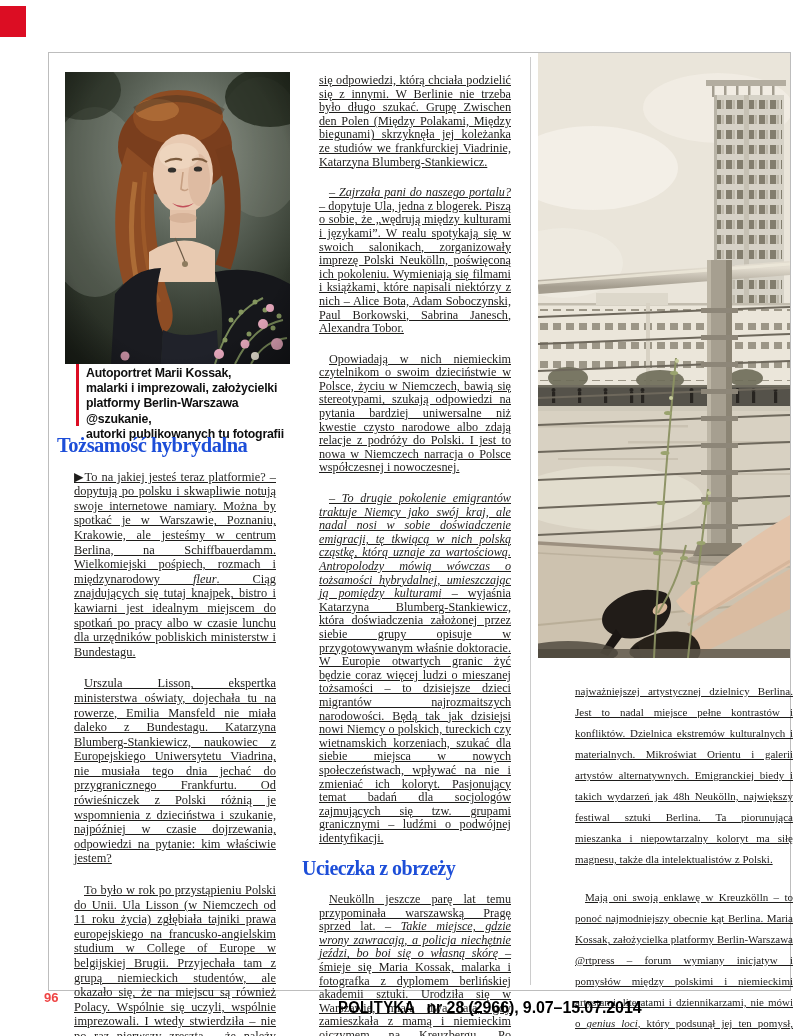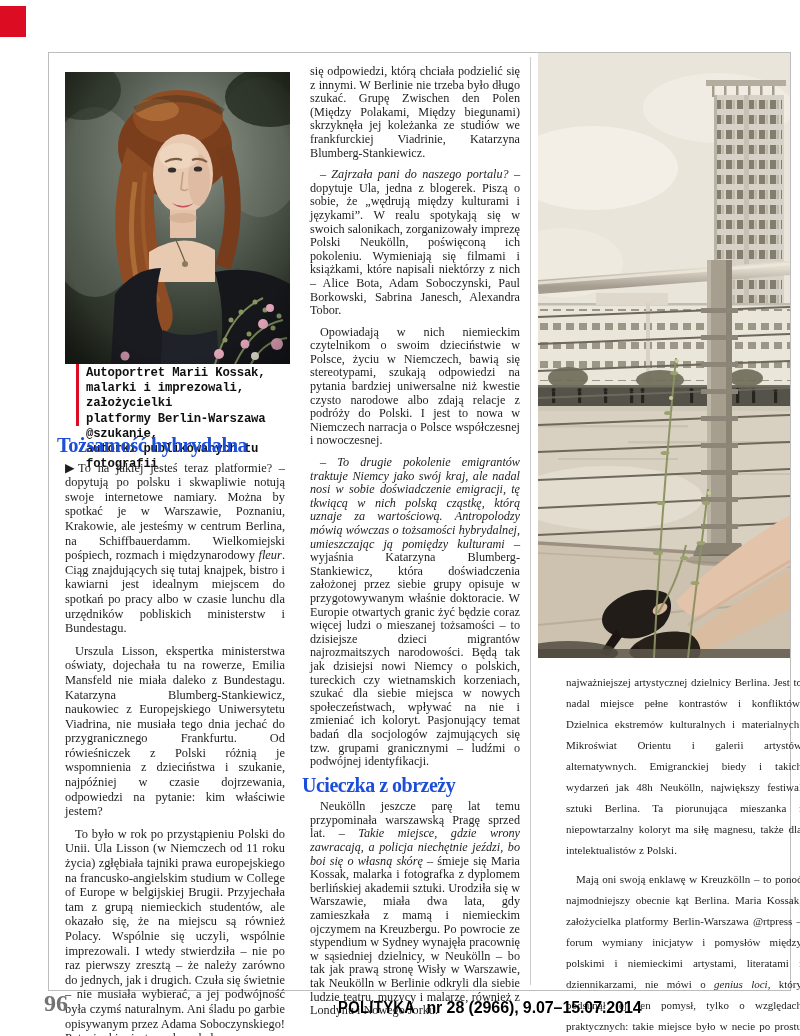--- a/index.html
+++ b/index.html
@@ -2,36 +2,36 @@
 <html style="--accent-red: #dc0d23; --frame-border: #bdbdbd; --column-rule: #cccccc; --body-text: #1e1d1b;"><head>
 <meta charset="utf-8">
 <style>
   html,body{margin:0;padding:0;background:#fff;}
   .page{position:relative;width:800px;height:1036px;background:#fff;overflow:hidden;
         font-family:"Liberation Serif",serif;color:#1e1d1b;}
   .red-tab{position:absolute;left:0;top:6px;width:26px;height:31px;background:var(--accent-red,#dc0d23);}
   .frame{position:absolute;left:48px;top:52px;width:741px;height:937px;border:1px solid var(--frame-border,#bdbdbd);}
   .portrait{position:absolute;left:65px;top:72px;width:225px;height:292px;overflow:hidden;}
   .caption-bar{position:absolute;left:76px;top:364px;width:3px;height:62px;background:var(--accent-red,#dc0d23);}
-  .caption{position:absolute;left:86px;top:366px;width:212px;font-family:Liberation Mono, monospace;
+  .caption{position:absolute;left:86px;top:366px;width:212px;font-family:Liberation Sans, sans-serif;
            font-weight:700;font-size:12.3px;line-height:15.2px;letter-spacing:-0.2px;color:#0f0f0f;}
   .col{position:absolute;}
   .col-left{left:57px;top:438px;width:236px;font-size:12.4px;line-height:14.6px;}
   .col-mid{left:302px;top:57px;width:226px;font-size:12.2px;line-height:13.6px;}
   .col-right{left:558px;top:664px;width:252px;font-size:11px;line-height:21px;}
   .col-rule{position:absolute;left:530px;top:57px;width:1px;height:928px;background:var(--column-rule,#cccccc);}
   .city{position:absolute;left:538px;top:53px;width:252px;height:605px;overflow:hidden;}
   .sec-heading{font-family:Liberation Serif, serif;font-weight:700;font-size:20.5px;
                letter-spacing:-0.5px;margin:0 0 5px 0;color:#1d4ed8;}
   .col-mid .sec-heading{margin:10px 0 3px 0;font-size:20px;}
-  .para{margin:8px;text-align:justify;}
+  .para{margin:17px;text-align:justify;text-decoration:underline;}
   .para.indent{text-indent:10px;}
   .it{font-style:italic;}
-  .pagenum{position:absolute;left:44px;top:990px;font-family:Liberation Serif, serif;
-           font-weight:700;font-size:24px;color:#737373;}
+  .pagenum{position:absolute;left:44px;top:990px;font-family:Liberation Sans, sans-serif;
+           font-weight:700;font-size:13px;color:#ef4444;}
   .footer{position:absolute;left:338px;top:999px;font-family:"Liberation Sans",sans-serif;
           font-size:16px;font-weight:700;letter-spacing:-0.1px;color:#000;white-space:nowrap;}
   .brand{font-weight:800;letter-spacing:0.4px;display:inline-block;transform:scaleX(.92);transform-origin:left;}
   svg{display:block;}
 </style>
 </head>
 <body>
 
 <div class="page">
 

